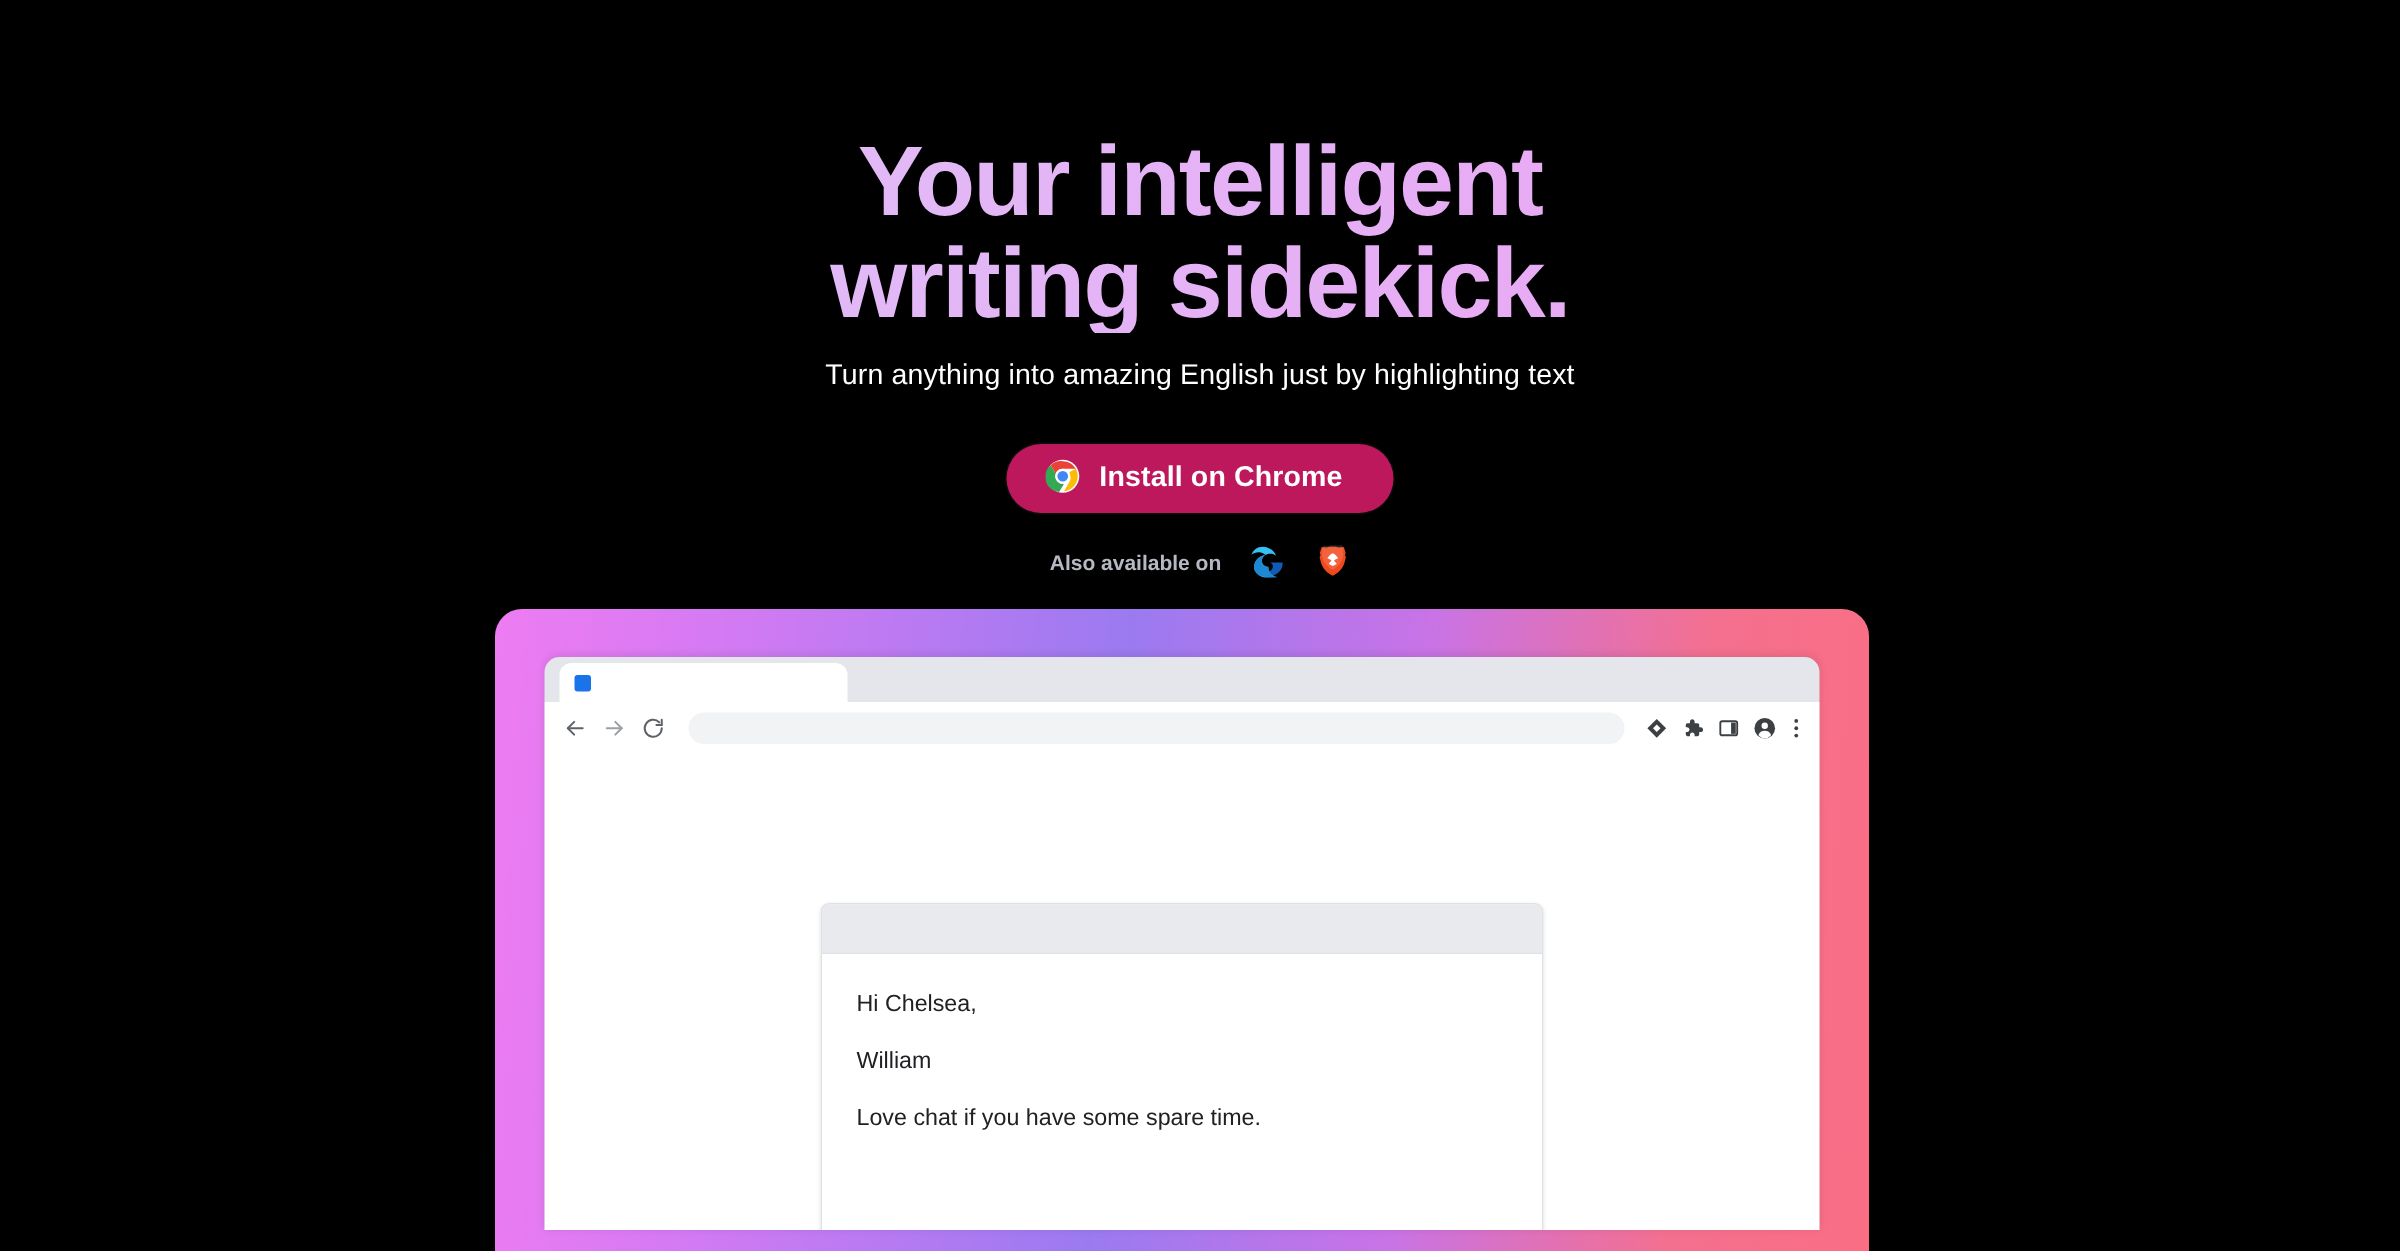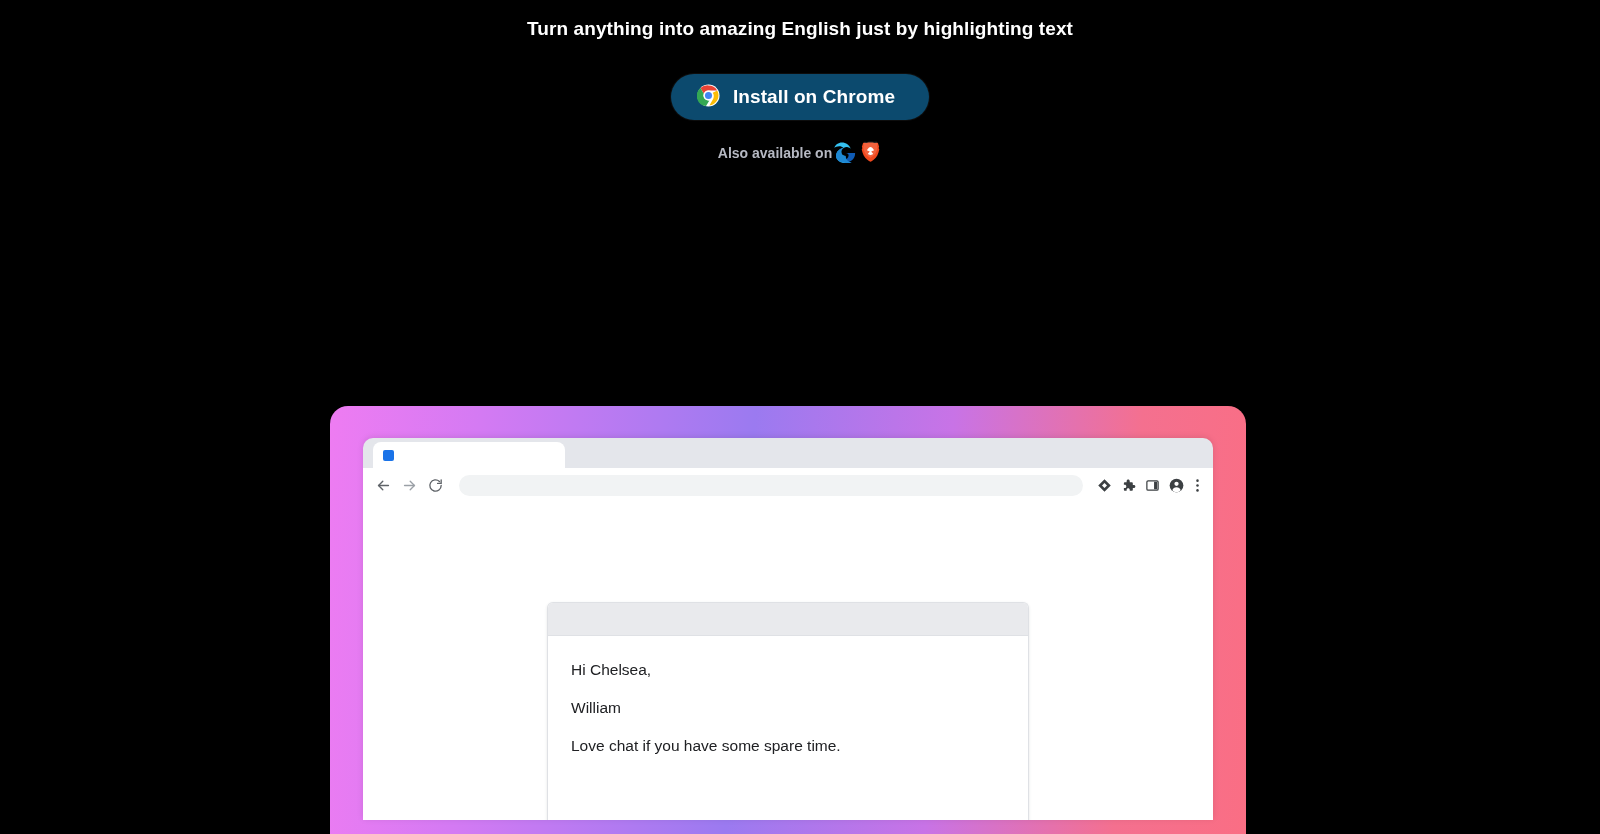--- a/index.html
+++ b/index.html
@@ -22,42 +22,42 @@
     background-image: linear-gradient(100deg,#ddc2fa 0%,#e0bdf7 28%,#e7acf4 62%,#eda6f6 100%);
     -webkit-background-clip: text;
     background-clip: text;
     color: transparent;
     -webkit-text-fill-color: transparent;
     white-space: pre-line;
   }
   .subtitle {
     margin-top: 18px;
     font-size: 19px;
-    font-weight: 700;
+    font-weight: 400;
     color: #ffffff;
     letter-spacing: .1px;
   }
 
   
   .cta-wrap { margin-top: 34px; display:flex; justify-content:center; }
   .cta-button {
     display:inline-flex; align-items:center; gap:13px;
     height: 46px;
     padding: 0 34px 0 26px;
     border-radius: 999px;
-    background: #0c4a6e;
+    background: #be185d;
     border: none;
     cursor: pointer;
     box-shadow: 0 0 0 1px rgba(255,255,255,0.05);
   }
   .cta-label { color:#fff; font-size:19px; font-weight:700; letter-spacing:.1px; }
 
   .also-row {
     margin-top: 21px;
-    display:flex; align-items:center; justify-content:center; gap:2px;
+    display:flex; align-items:center; justify-content:center; gap:20px;
   }
   .also-label { color:#b6b9c3; font-size:14px; font-weight:600; }
   .browser-ico { width:23px; height:23px; display:block; cursor:pointer; }
 
   
   .device {
     position:absolute;
     left: 330px; top: 406px;
     width: 916px; height: 428px;
     border-radius: 18px 18px 0 0;
@@ -132,20 +132,22 @@
     font-family: "Liberation Sans", sans-serif;
   }
   .email-p:last-child { margin-bottom:0; }
 </style>
 </head>
 <body>
 
 <div class="page">
 
   <div class="hero">
+    <h1 class="headline">Your intelligent
+writing sidekick.</h1>
     <p class="subtitle">Turn anything into amazing English just by highlighting text</p>
 
     <div class="cta-wrap">
       <button class="cta-button">
         <span>
           <svg width="23" height="23" viewBox="0 0 48 48">
             <circle cx="24" cy="24" r="23" fill="#fff"></circle>
             <path d="M24 3a21 21 0 0 1 18.2 10.5H24a10.5 10.5 0 0 0-9.9 7L7.2 8.6A21 21 0 0 1 24 3z" fill="#ea4335"></path>
             <path d="M7.2 8.6l6.9 11.9A10.5 10.5 0 0 0 24 34.5c.6 0 1.2 0 1.8-.1l-6.9 11.4A21 21 0 0 1 7.2 8.6z" fill="#34a853"></path>
             <path d="M42.2 13.5A21 21 0 0 1 25.8 44.8l7-12.1A10.5 10.5 0 0 0 34.5 24a10.4 10.4 0 0 0-1.5-5.4l-.1-.2z" fill="#fbbc05"></path>

